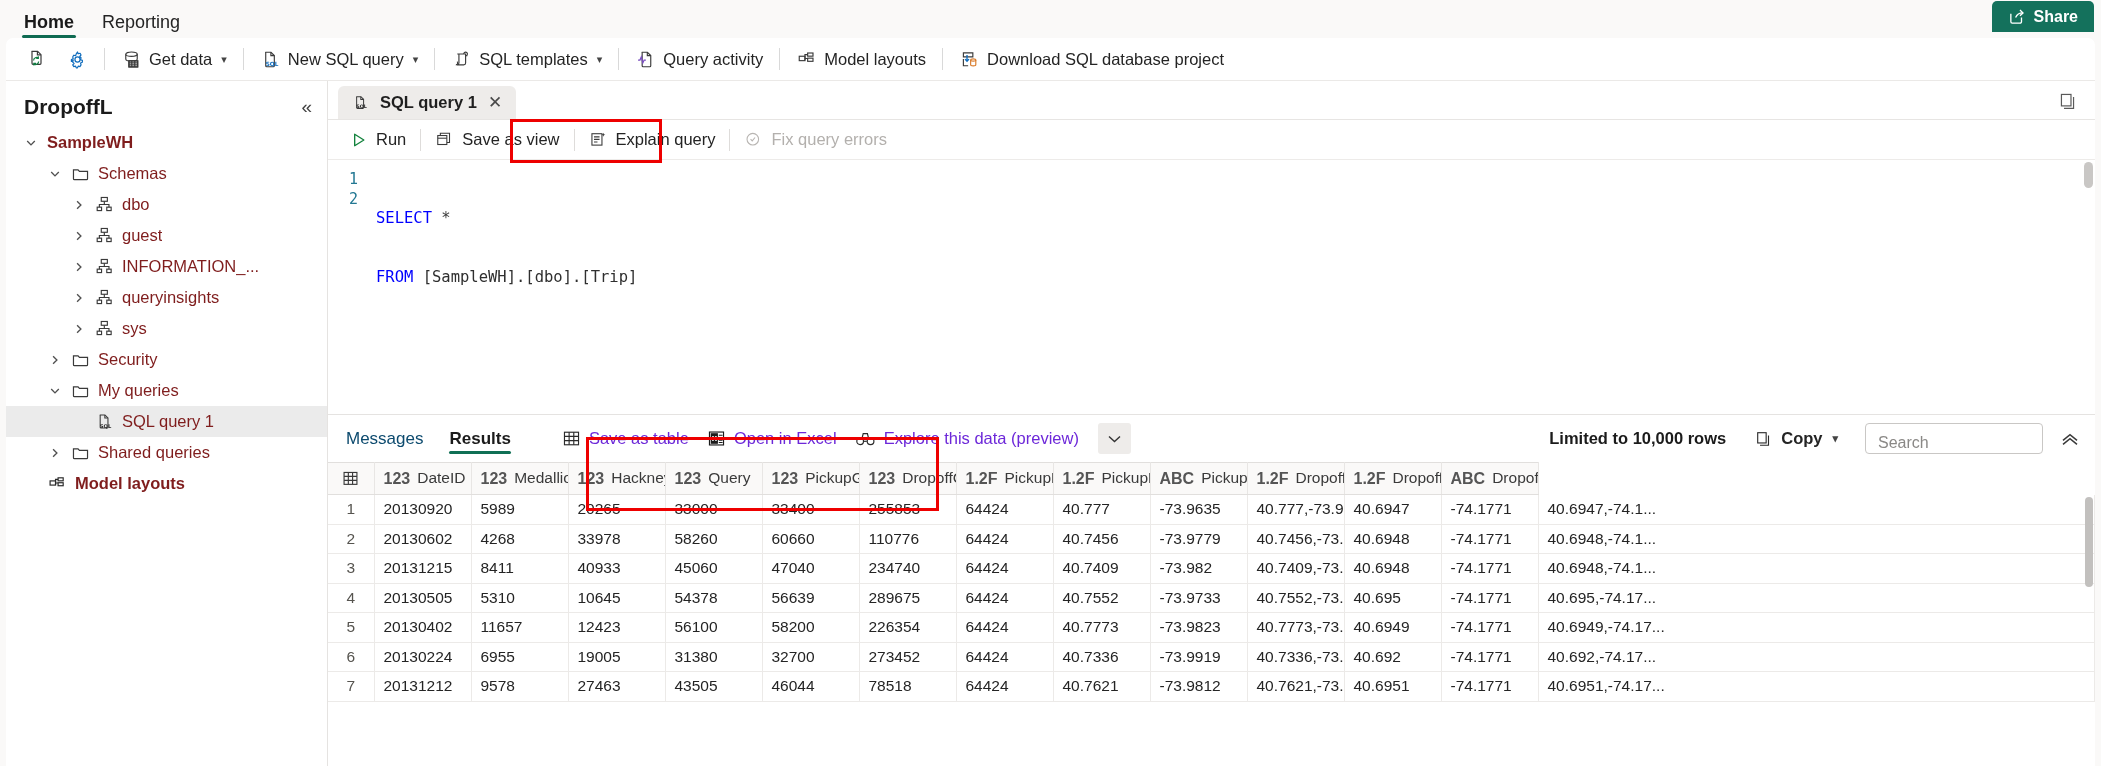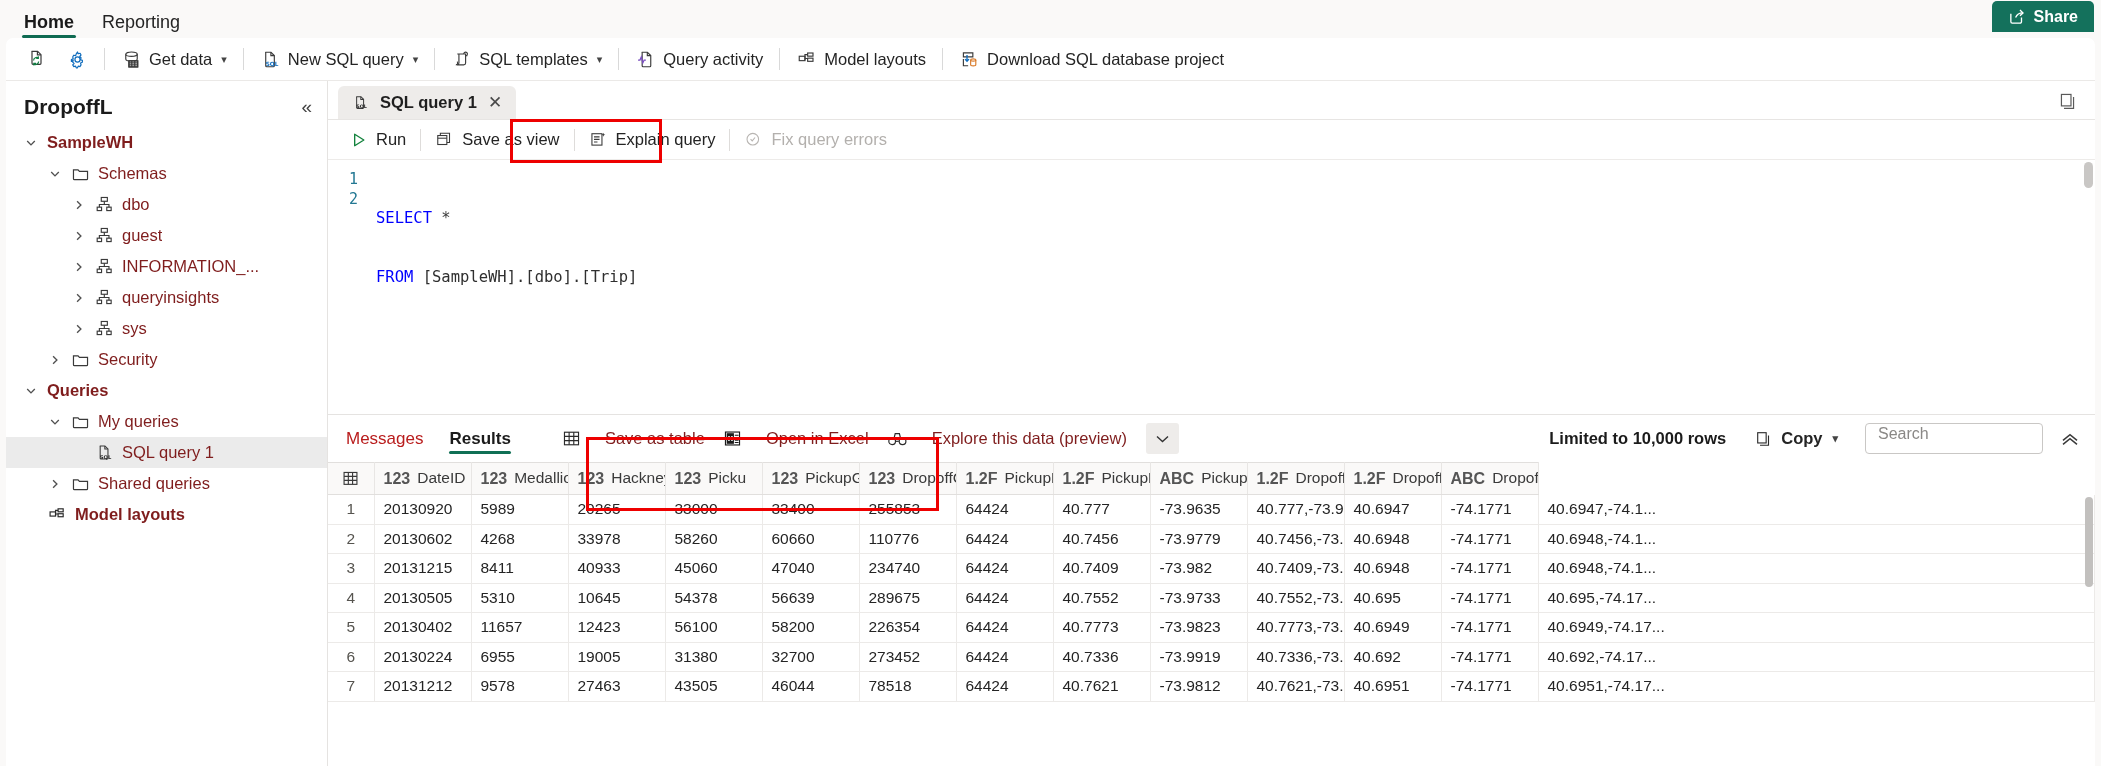--- a/index.html
+++ b/index.html
@@ -232,36 +232,36 @@
     min-height: 0;
     background: #fff;
   }
   #results-bar {
     height: 47px;
     display: flex; align-items: center;
     padding: 0 14px 0 18px;
     position: relative;
   }
   .res-tab {
-    font-size: 17px; color: #b91c1c;
+    font-size: 17px; color: #0c4a6e;
     margin-right: 26px;
     cursor: pointer;
     position: relative;
     height: 47px;
     display: flex; align-items: center;
   }
   .res-tab.active { font-weight: 700; color: #1b1b1b; }
   .res-tab.active::after {
     content: ""; position: absolute;
     left: 0; right: 0; bottom: 8px;
     height: 3.5px; background: #107055; border-radius: 2px;
   }
   .rbtn {
-    display: flex; align-items: center; gap: 24px;
-    font-size: 16.5px; color: #7f1d1d;
+    display: flex; align-items: center; gap: 8px;
+    font-size: 16.5px; color: #6d28d9;
     height: 30px; padding: 0 9px; border-radius: 4px;
     cursor: pointer; white-space: nowrap;
   }
   #results-overflow {
     width: 33px; height: 31px;
     display: flex; align-items: center; justify-content: center;
     background: #eeecea;
     border-radius: 3px;
     margin-left: 10px;
     cursor: pointer;
@@ -274,21 +274,21 @@
     padding: 0 9px; height: 30px; border-radius: 4px; cursor: pointer;
     margin-left: 20px;
     font-weight: bold;
   }
   #search-box {
     margin-left: 18px;
     width: 178px;
     height: 31px;
     border: 1px solid #c9c7c5;
     border-radius: 4px;
-    display: flex; align-items: flex-start;
+    display: flex; align-items: flex-end;
     padding: 0 10px;
   }
   #search-box input {
     border: none; outline: none;
     font-size: 16px;
     font-family: "Liberation Sans", sans-serif;
     color: #242424;
     width: 100%;
     background: transparent;
   }
@@ -591,28 +591,20 @@
               <path d="M4.1 2.2L7.9 6l-3.8 3.8"></path>
             </svg>
           </span>
           <span style="display: flex;">
             <svg width="19" height="19" viewBox="0 0 20 20" fill="none" stroke="#3a3a3a" stroke-width="1.25">
               <path d="M2.6 6.1h4.8l1.5 1.7h8.5v7.6a1 1 0 0 1-1 1H3.6a1 1 0 0 1-1-1V6.1z"></path>
             </svg>
           </span>
           <span class="nlabel">Security</span>
         </div>
-        <div class="node bold" style="padding-left: 16px;">
-          <span class="tw">
-            <svg width="12" height="12" viewBox="0 0 12 12" fill="none" stroke="#505050" stroke-width="1.35">
-              <path d="M2.2 4.1L6 7.9l3.8-3.8"></path>
-            </svg>
-          </span>
-          <span class="nlabel">Queries</span>
-        </div>
         <div class="node" style="padding-left: 40px;">
           <span class="tw">
             <svg width="12" height="12" viewBox="0 0 12 12" fill="none" stroke="#505050" stroke-width="1.35">
               <path d="M2.2 4.1L6 7.9l3.8-3.8"></path>
             </svg>
           </span>
           <span style="display: flex;">
             <svg width="19" height="19" viewBox="0 0 20 20" fill="none" stroke="#3a3a3a" stroke-width="1.25">
               <path d="M2.6 6.1h4.8l1.5 1.7h8.5v7.6a1 1 0 0 1-1 1H3.6a1 1 0 0 1-1-1V6.1z"></path>
             </svg>
@@ -838,21 +830,21 @@
               <tr>
                 <th class="cornercell">
                   <svg width="17" height="17" viewBox="0 0 18 18" fill="none" stroke="#3a3a3a" stroke-width="1.2" style="margin:0 auto">
                     <rect x="2.2" y="2.6" width="13.6" height="12.6"></rect>
                     <path d="M2.2 6.8h13.6M2.2 11h13.6M6.7 2.6v12.6M11.2 2.6v12.6"></path>
                   </svg>
                 </th>
                 <th><span class="tbadge">123</span><span>DateID</span></th>
                 <th><span class="tbadge">123</span><span>Medallio...</span></th>
                 <th><span class="tbadge">123</span><span>Hackney...</span></th>
-                <th><span class="tbadge">123</span><span>Picku</span></th>
+                <th><span class="tbadge">123</span><span>Query</span></th>
                 <th><span class="tbadge">123</span><span>PickupGe...</span></th>
                 <th><span class="tbadge">123</span><span>DropoffG...</span></th>
                 <th><span class="tbadge">1.2F</span><span>PickupLa...</span></th>
                 <th><span class="tbadge">1.2F</span><span>PickupLo...</span></th>
                 <th><span class="tbadge">ABC</span><span>PickupLa...</span></th>
                 <th><span class="tbadge">1.2F</span><span>DropoffL...</span></th>
                 <th><span class="tbadge">1.2F</span><span>DropoffL...</span></th>
                 <th><span class="tbadge">ABC</span><span>DropoffL...</span></th>
               </tr>
             </thead>

